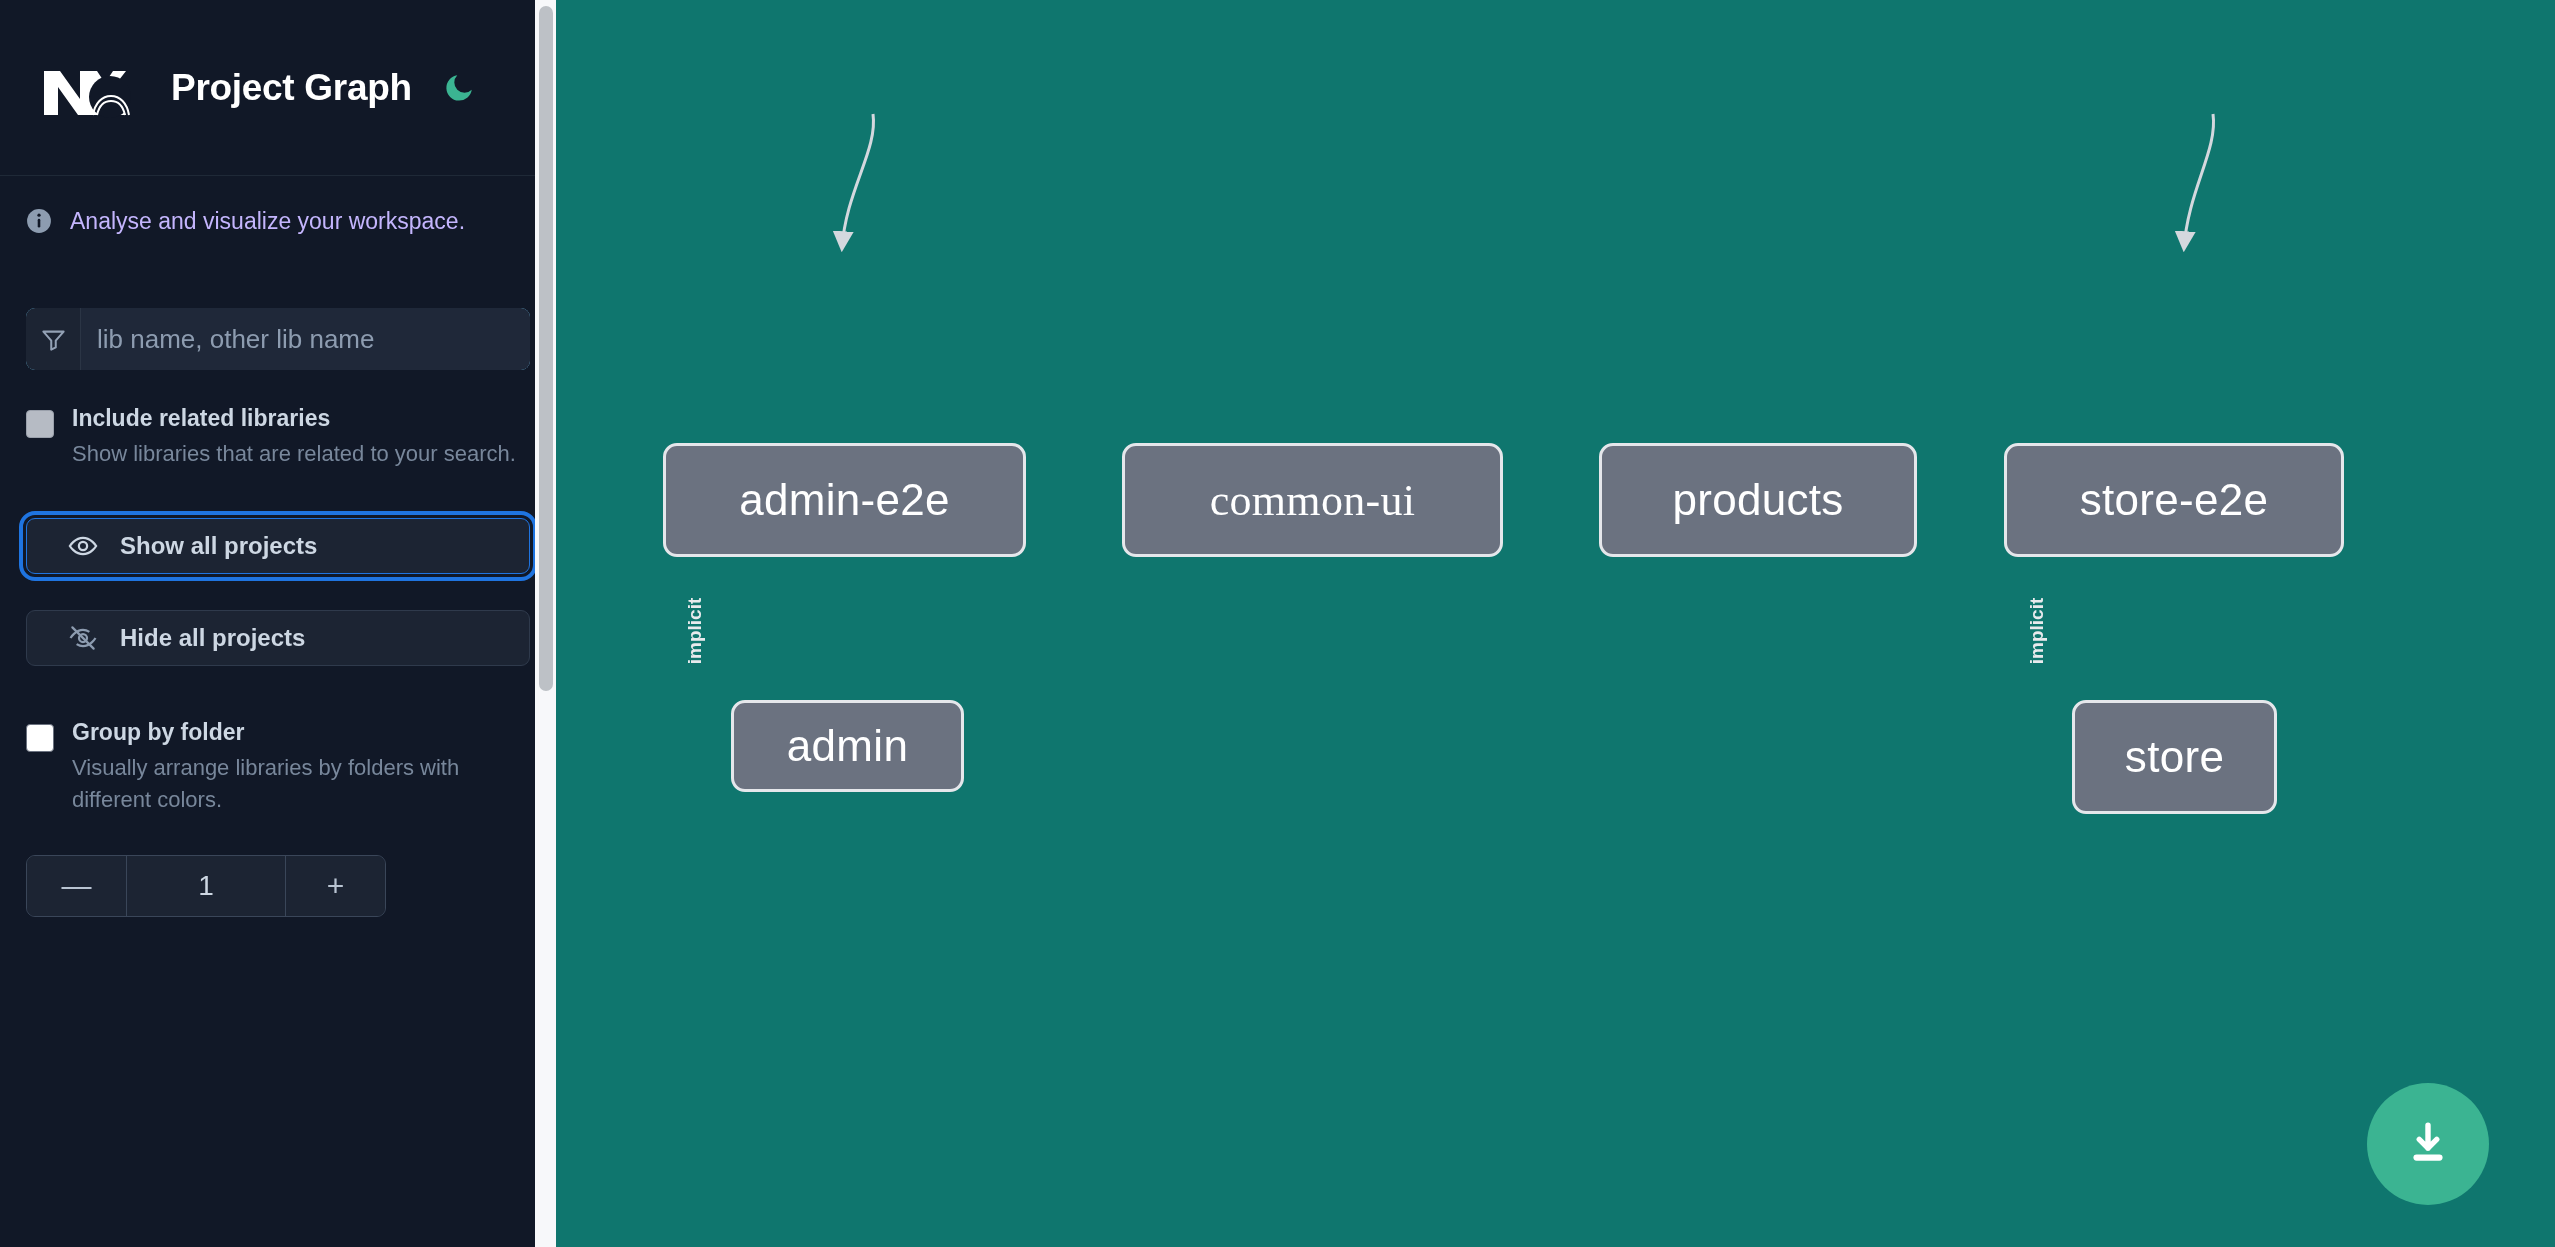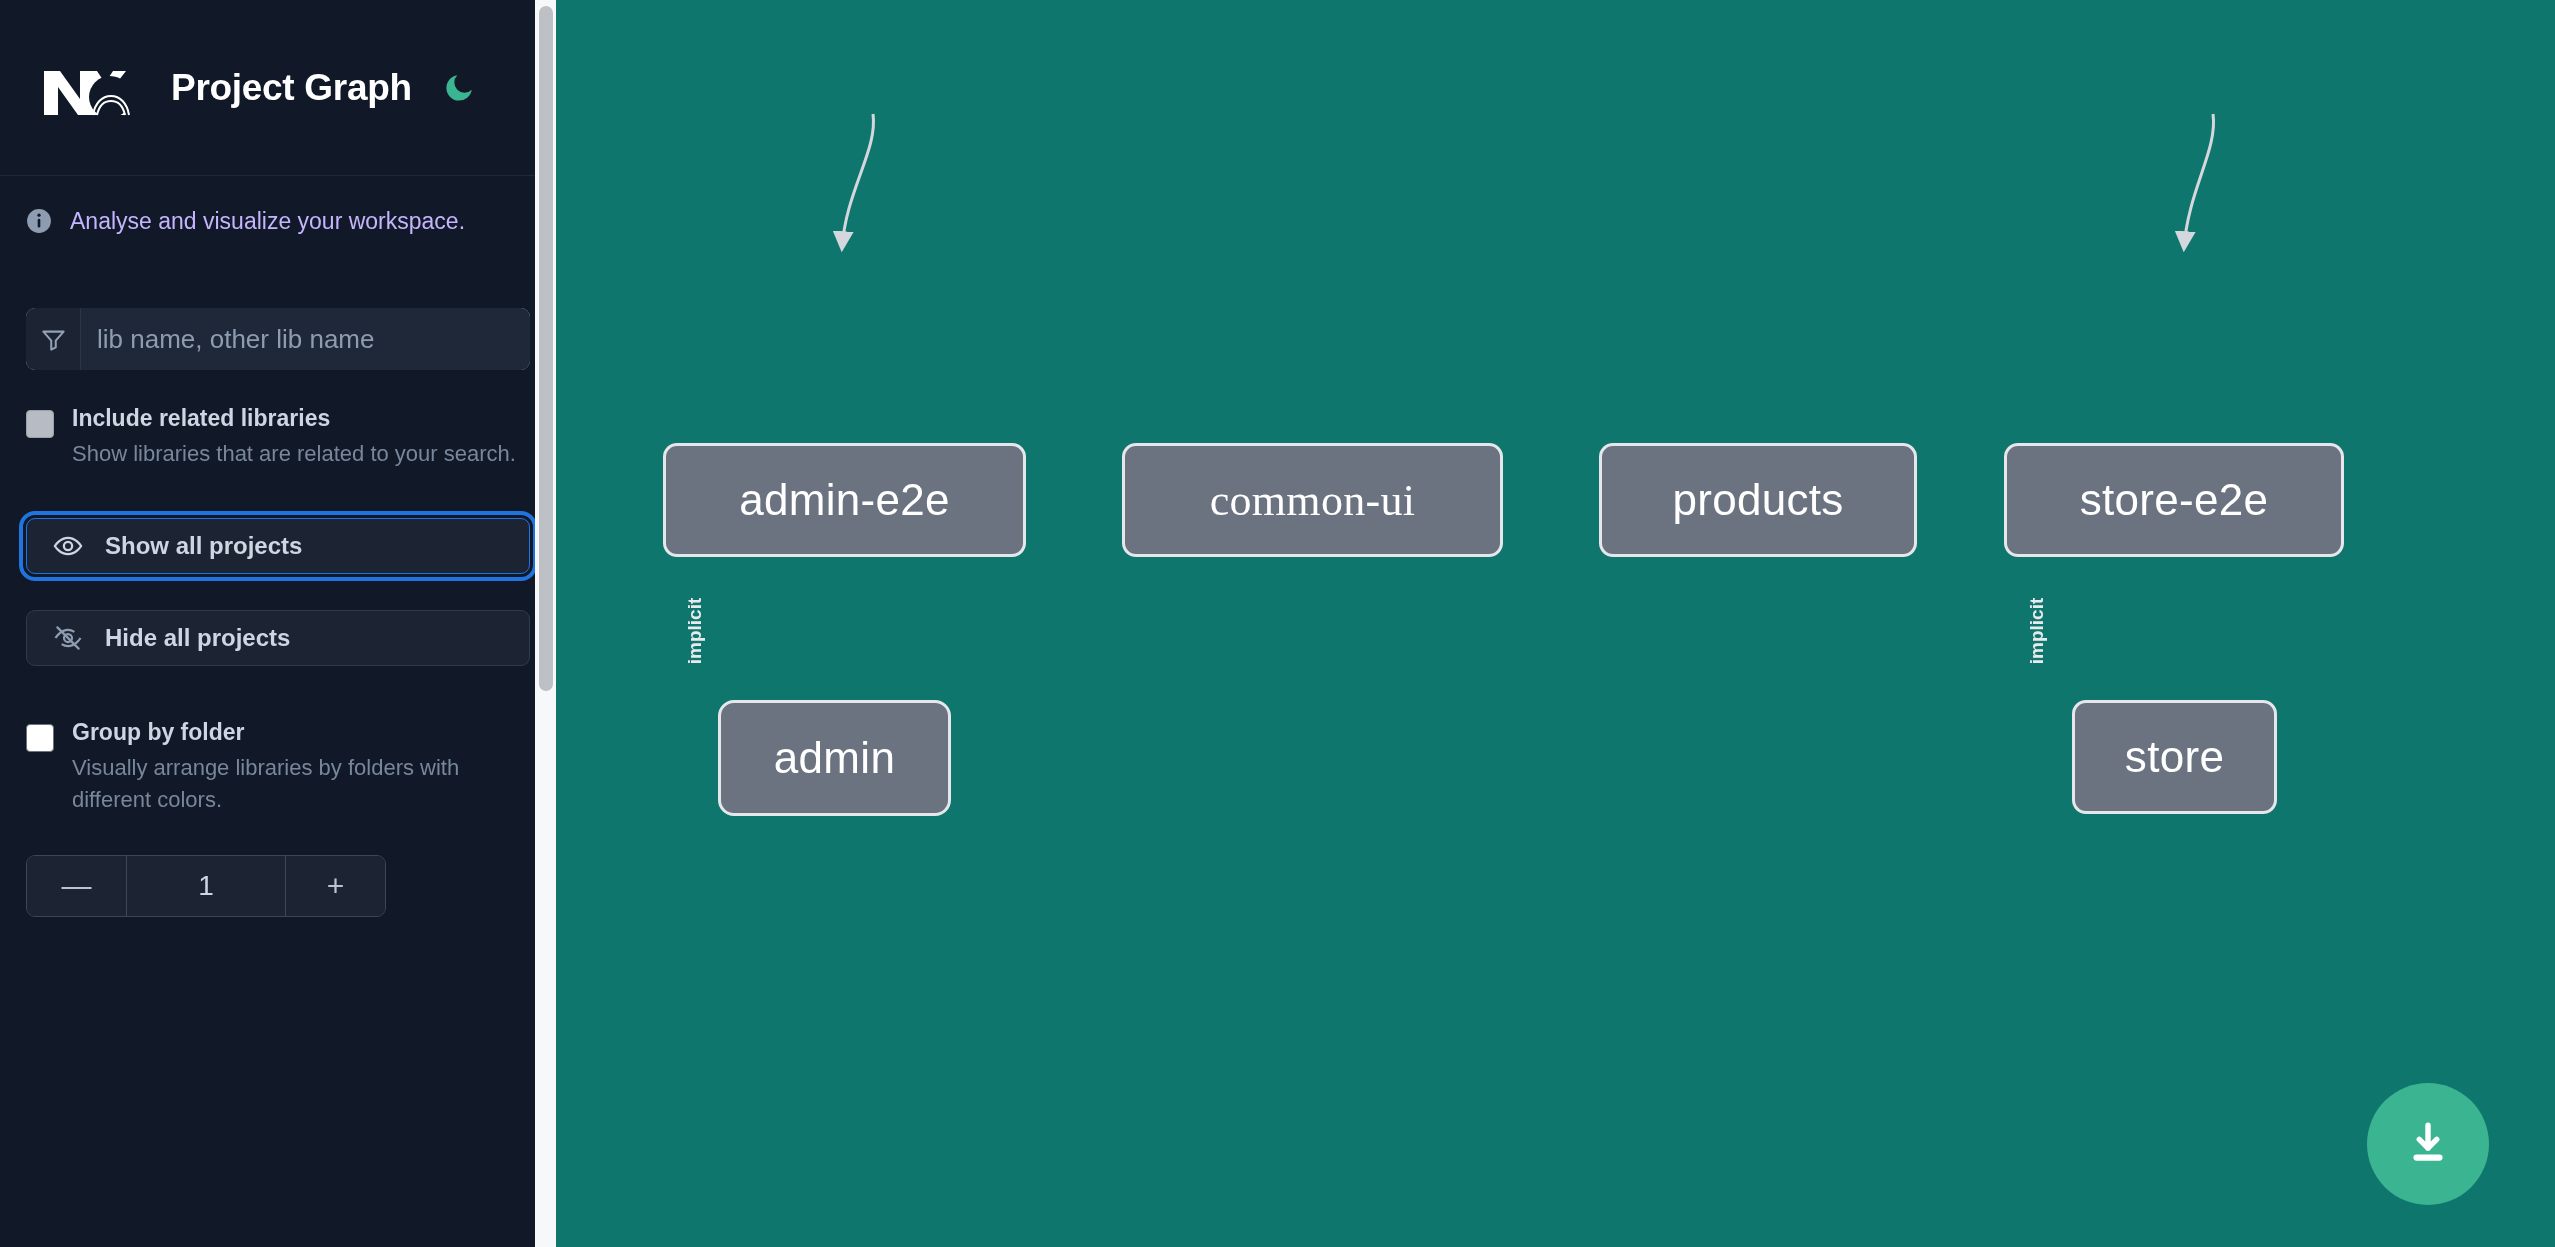--- a/index.html
+++ b/index.html
@@ -85,21 +85,21 @@
   .opt-title {
     font-size: 23px; font-weight: 700; color: #cdd7e3; line-height: 1.3;
   }
   .opt-desc {
     font-size: 22px; color: #78879b; line-height: 1.45; margin-top: 4px;
   }
 
   .btn {
     display: flex; align-items: center; gap: 22px;
     height: 56px;
-    padding-left: 26px;
+    padding-left: 41px;
     border-radius: 9px;
     background: #1c2433;
     border: 1px solid #2f3a4c;
     color: #cdd7e3;
     font-size: 24px; font-weight: 700;
     cursor: pointer;
     font-family: "Liberation Sans", sans-serif;
     width: 100%;
   }
   .btn.focused {
@@ -304,21 +304,21 @@
     </div>
     <div class="node" style="left:566px; top:443px; width:381px; height:114px;font-family:Liberation Serif, serif;">
       <span>common-ui</span>
     </div>
     <div class="node" style="left:1043px; top:443px; width:318px; height:114px;">
       <span>products</span>
     </div>
     <div class="node" style="left:1448px; top:443px; width:340px; height:114px;text-align:center;">
       <span>store-e2e</span>
     </div>
-    <div class="node" style="left:162px; top:700px; width:233px; height:116px;border-radius:16px;">
+    <div class="node" style="left:175px; top:700px; width:233px; height:92px;">
       <span>admin</span>
     </div>
     <div class="node" style="left:1516px; top:700px; width:205px; height:114px;">
       <span>store</span>
     </div>
 
     <span class="edge-label" style="left:106px; top:620px;">implicit</span>
     <span class="edge-label" style="left:1448px; top:620px;">implicit</span>
 
     <button class="fab">

